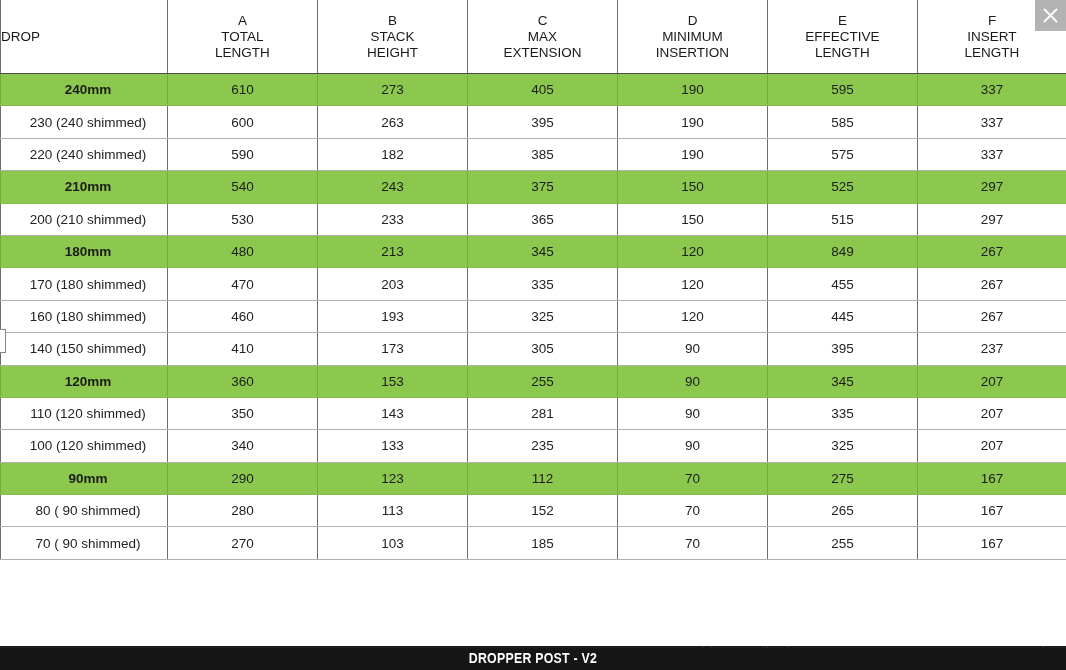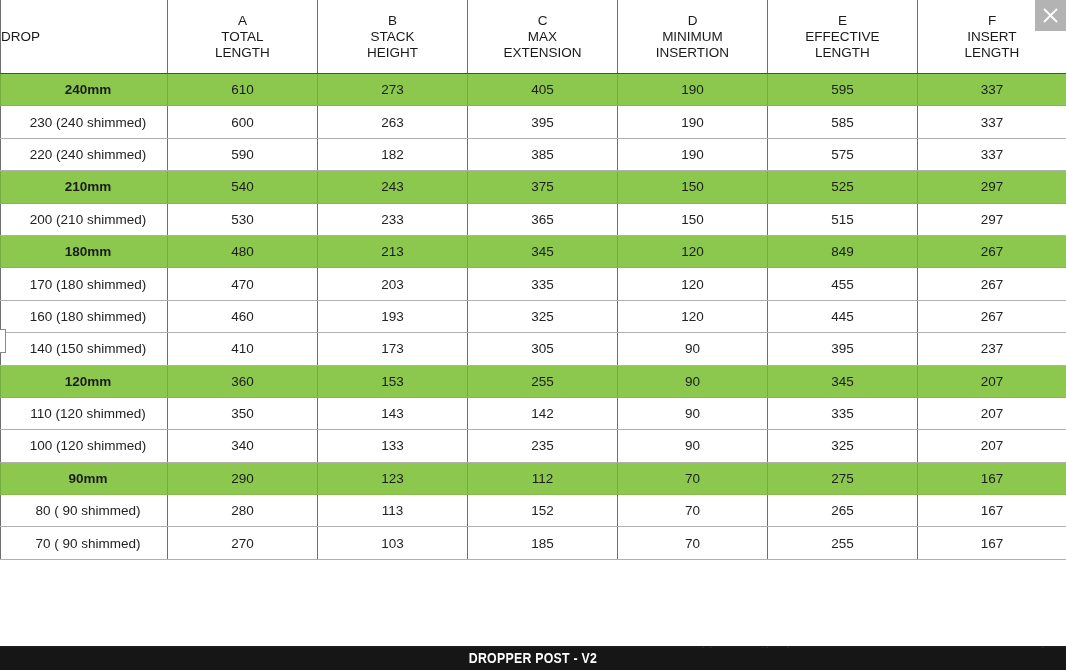--- a/index.html
+++ b/index.html
@@ -320,21 +320,21 @@
           <td>153</td>
           <td>255</td>
           <td>90</td>
           <td>345</td>
           <td>207</td>
         </tr>
         <tr>
           <td class="drop-cell">110 (120 shimmed)</td>
           <td>350</td>
           <td>143</td>
-          <td>142</td>
+          <td>281</td>
           <td>90</td>
           <td>335</td>
           <td>207</td>
         </tr>
         <tr>
           <td class="drop-cell">100 (120 shimmed)</td>
           <td>340</td>
           <td>133</td>
           <td>235</td>
           <td>90</td>

